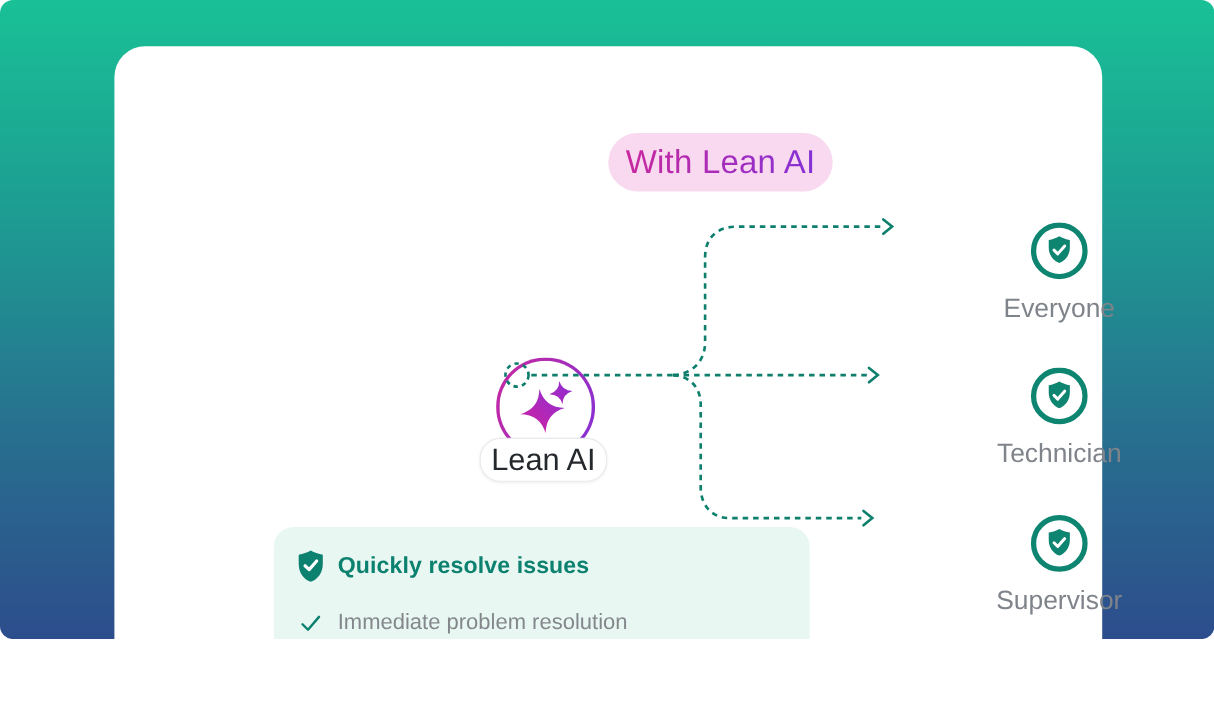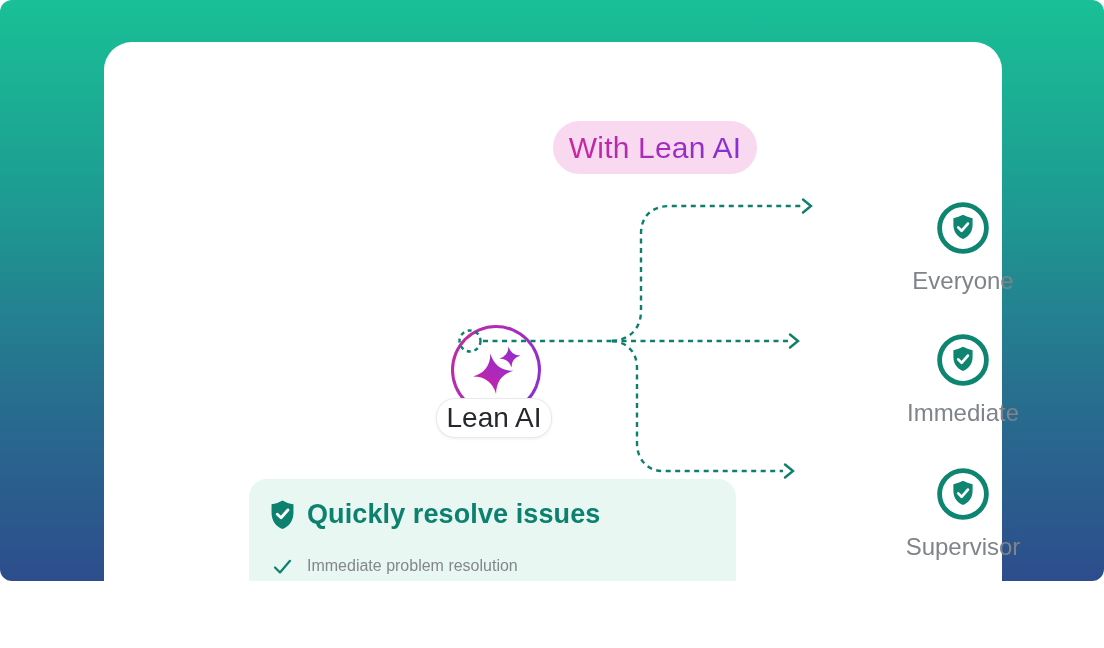--- a/index.html
+++ b/index.html
@@ -62,28 +62,28 @@
   }
   
   .benefits{
     position:absolute;left:145px;top:437px;width:487px;height:260px;
     background:var(--benefits-bg);border-radius:18px;z-index:1;
   }
   .benefits-header{
     display:flex;align-items:center;gap:10px;
     padding:20px 0 0 19px;height:31px;
   }
-  .benefits-title{font-size:27px;font-weight:700;color:var(--teal);letter-spacing:.1px;}
+  .benefits-title{font-size:21px;font-weight:700;color:var(--teal);letter-spacing:.1px;}
   .benefits-list{
     list-style:none;margin:12px 0 0 0;padding:0 0 0 23px;
   }
   .benefits-list li{
     height:48px;display:flex;align-items:center;gap:14px;
   }
-  .benefits-list li span.txt{font-size:16px;color:var(--item-gray);}
+  .benefits-list li span.txt{font-size:20px;color:var(--item-gray);}
   .check-glyph{width:21px;height:21px;display:block;flex:0 0 auto;}
 </style>
 </head>
 <body>
 
 <div class="stage">
 
   <div class="bg"></div>
 
   <div class="card">
@@ -121,21 +121,21 @@
       </svg>
       <span class="role-label">Everyone</span>
     </div>
 
     <div class="role role-technician">
       <svg class="role-badge" viewBox="0 0 52 52" aria-hidden="true">
         <circle cx="26" cy="26" r="23.4" fill="#ffffff" stroke="#0e8570" stroke-width="4.8"></circle>
         <path d="M26 12.8 C28.9 14.4 32.1 15.6 35.6 16.2 L35.6 22.8 C35.6 29.6 31.9 34.8 26 37.1 C20.1 34.8 16.4 29.6 16.4 22.8 L16.4 16.2 C19.9 15.6 23.1 14.4 26 12.8 Z" fill="#0e8570"></path>
         <polyline points="21.2,25.4 24.6,28.8 30.9,21.6" fill="none" stroke="#ffffff" stroke-width="2.7" stroke-linecap="round" stroke-linejoin="round"></polyline>
       </svg>
-      <span class="role-label">Immediate</span>
+      <span class="role-label">Technician</span>
     </div>
 
     <div class="role role-supervisor">
       <svg class="role-badge" viewBox="0 0 52 52" aria-hidden="true">
         <circle cx="26" cy="26" r="23.4" fill="#ffffff" stroke="#0e8570" stroke-width="4.8"></circle>
         <path d="M26 12.8 C28.9 14.4 32.1 15.6 35.6 16.2 L35.6 22.8 C35.6 29.6 31.9 34.8 26 37.1 C20.1 34.8 16.4 29.6 16.4 22.8 L16.4 16.2 C19.9 15.6 23.1 14.4 26 12.8 Z" fill="#0e8570"></path>
         <polyline points="21.2,25.4 24.6,28.8 30.9,21.6" fill="none" stroke="#ffffff" stroke-width="2.7" stroke-linecap="round" stroke-linejoin="round"></polyline>
       </svg>
       <span class="role-label">Supervisor</span>
     </div>

